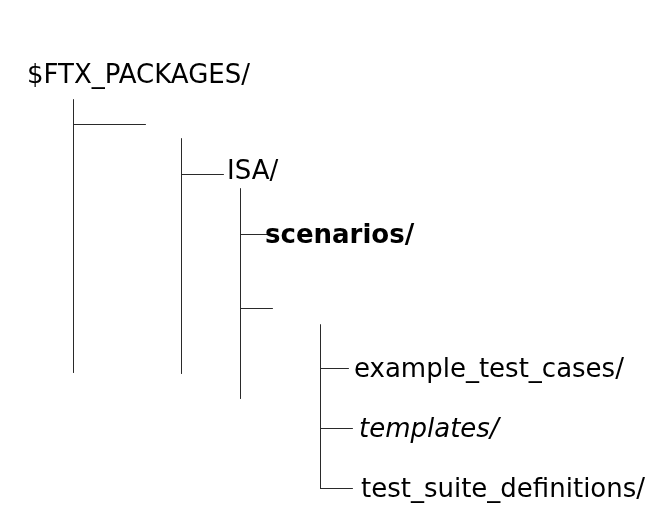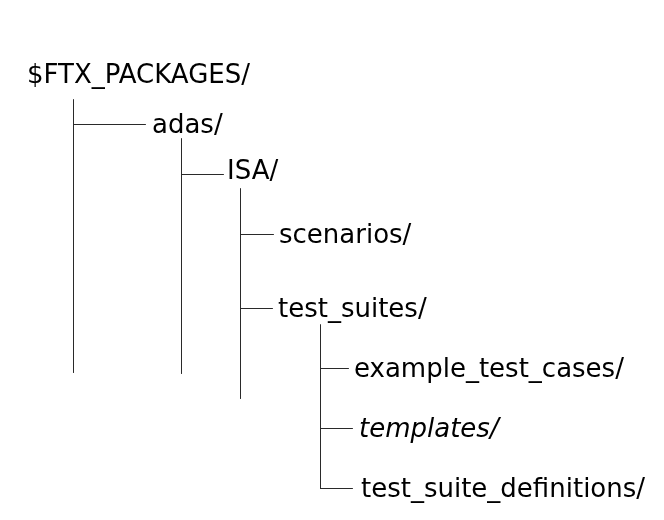--- a/index.html
+++ b/index.html
@@ -46,21 +46,21 @@
   .h-isa         { left: 165px; top: 158px; width: 43px; }
   .h-scenarios   { left: 224px; top: 218px; width: 34px; }
   .h-test-suites { left: 224px; top: 292px; width: 33px; }
   .h-example     { left: 304px; top: 352px; width: 29px; }
   .h-templates   { left: 304px; top: 412px; width: 33px; }
   .h-defs        { left: 304px; top: 472px; width: 33px; }
   
   .l-root        { left: 11px;  top: 41px; }
   .l-adas        { left: 136px; top: 91px; }
   .l-isa         { left: 211px; top: 137px; }
-  .l-scenarios   { left: 263px; top: 201px; }
+  .l-scenarios   { left: 249px; top: 201px; font-weight: bold; }
   .l-test-suites { left: 262px; top: 275px; }
   .l-example     { left: 338px; top: 335px; }
   .l-templates   { left: 343px; top: 395px; font-style: italic; }
   .l-defs        { left: 345px; top: 455px; text-align: center; }
 </style>
 </head>
 <body>
 
 <div class="canvas">
 
@@ -72,27 +72,25 @@
   <div class="hline h-adas"></div>
   <div class="hline h-isa"></div>
   <div class="hline h-scenarios"></div>
   <div class="hline h-test-suites"></div>
   <div class="hline h-example"></div>
   <div class="hline h-templates"></div>
   <div class="hline h-defs"></div>
 
   <div class="node-label l-root">$FTX_PACKAGES/</div>
 
-  <div class="node-label l-adas">adas/</div>
 
   <div class="node-label l-isa">ISA/</div>
 
   <div class="node-label l-scenarios">scenarios/</div>
 
-  <div class="node-label l-test-suites">test_suites/</div>
 
   <div class="node-label l-example">example_test_cases/</div>
 
   <div class="node-label l-templates">templates/</div>
 
   <div class="node-label l-defs">test_suite_definitions/</div>
 
 </div>
 
 </body></html>

